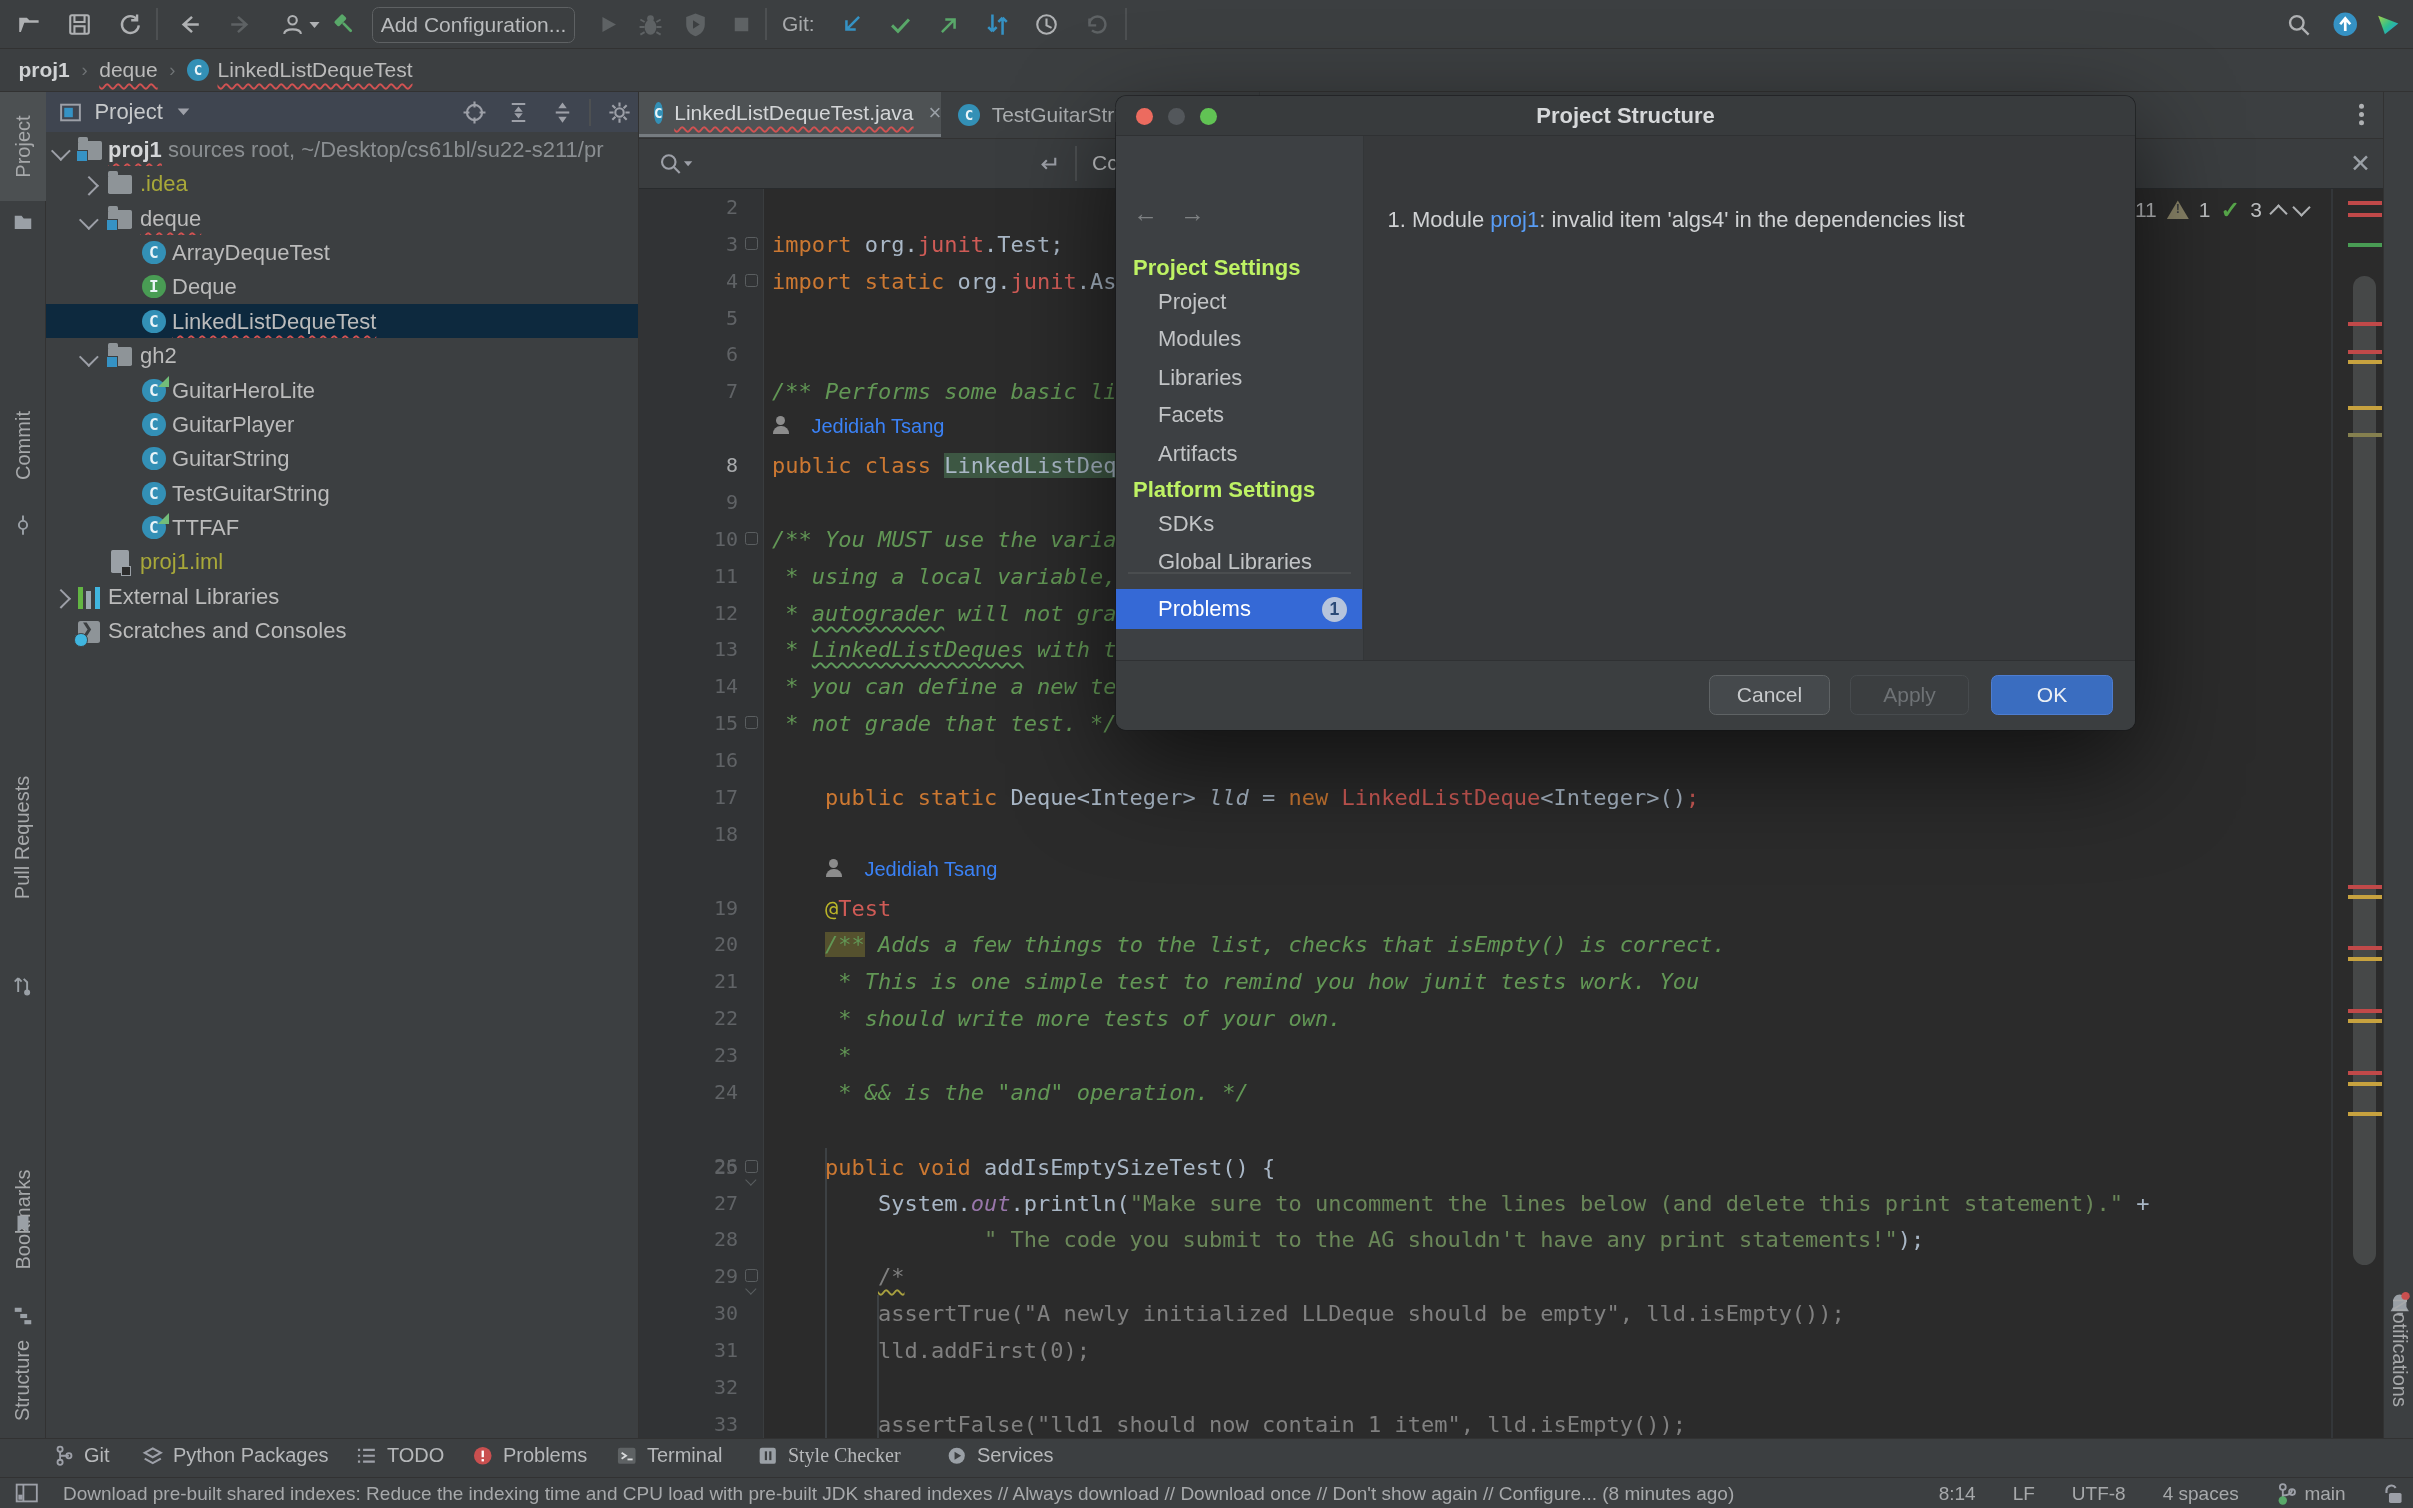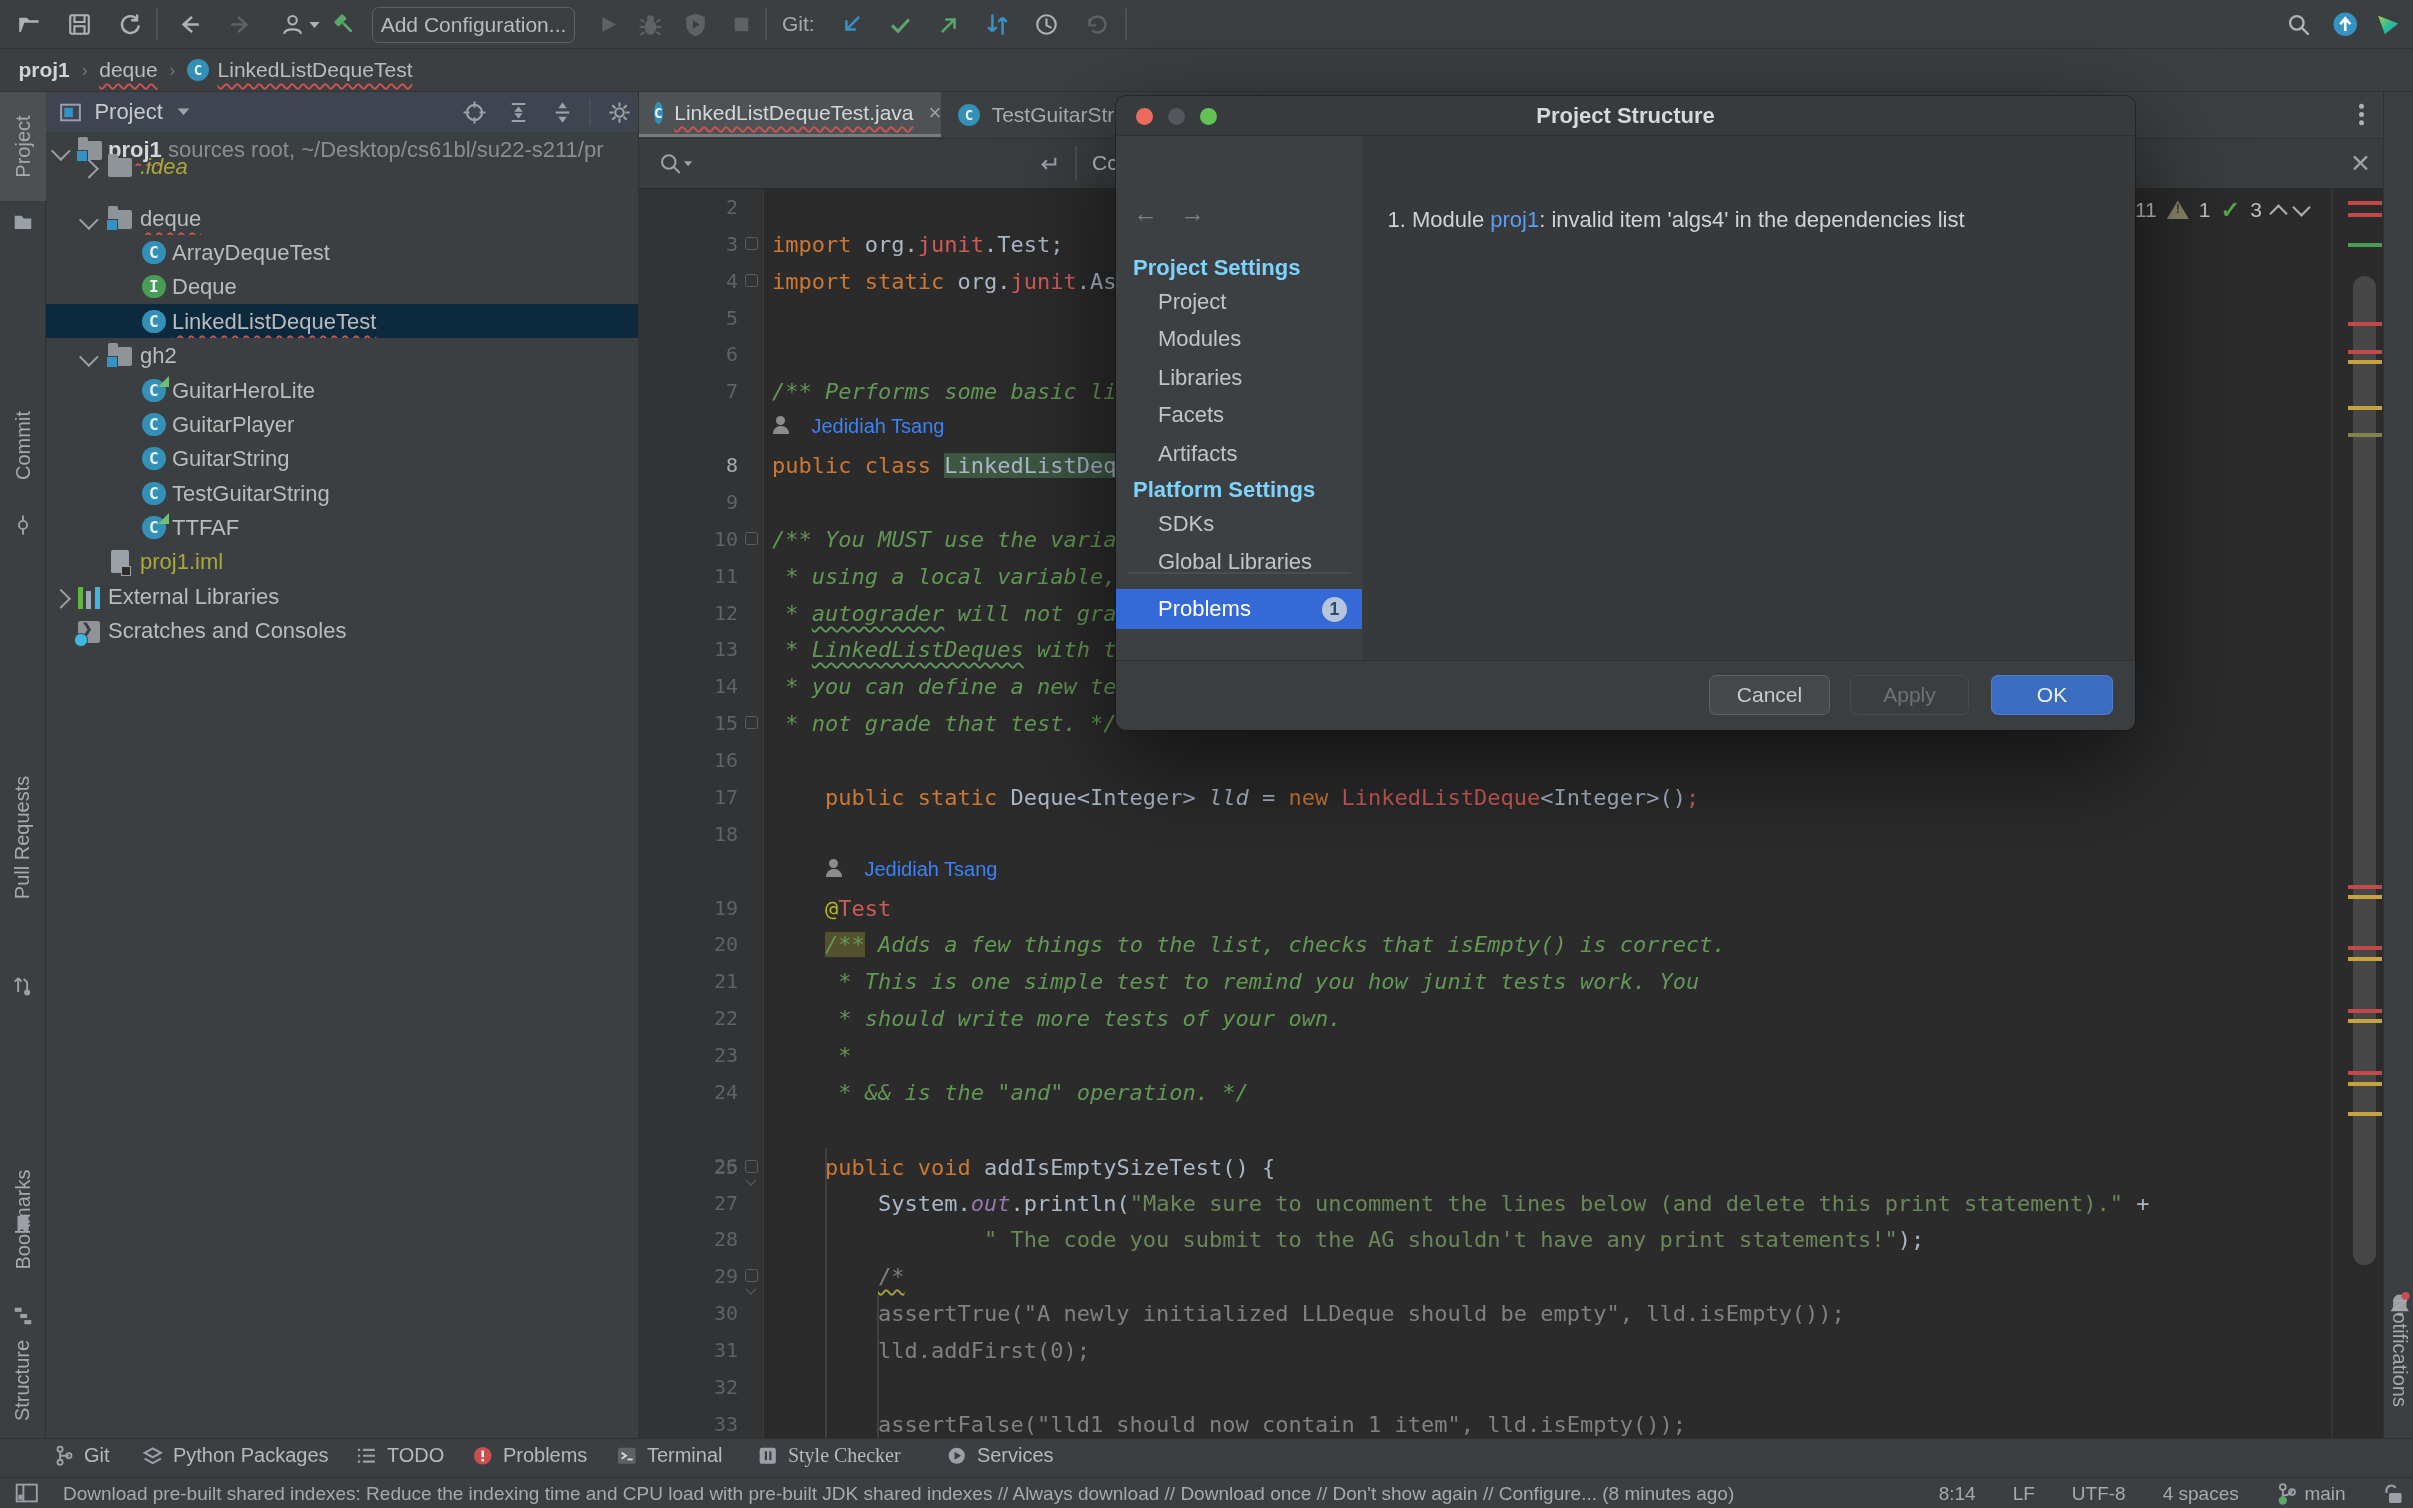--- a/index.html
+++ b/index.html
@@ -121,21 +121,21 @@
   #bell{position:absolute;left:4.2px;top:1200px;}
 
   
   #dialog{left:1116px;top:96px;width:1019px;height:634px;background:#3B3E40;border-radius:10px;
       box-shadow:0 34px 101px rgba(0,0,0,0.6),0 0 0 0.8px #242628;z-index:50;overflow:hidden;}
   #dlg-titlebar{position:absolute;left:0;top:0;width:100%;height:40px;background:#383B3D;border-bottom:1.7px solid #2F3133;box-sizing:border-box;}
   .tl{position:absolute;top:11.7px;width:17px;height:17px;border-radius:50%;}
   #dlg-title{position:absolute;left:0;top:0;width:100%;height:40px;display:flex;align-items:center;justify-content:center;
       font-size:22px;font-weight:bold;color:#D6D8DA;}
   #dlg-sidebar{position:absolute;left:0;top:40px;width:248px;height:524px;background:#3D4043;border-right:1.7px solid #333638;box-sizing:border-box;}
-  .side-header{position:absolute;left:17px;font-size:22px;font-weight:bold;color:#7dd3fc;}
+  .side-header{position:absolute;left:17px;font-size:22px;font-weight:bold;color:#bef264;}
   .side-item{position:absolute;left:42px;font-size:22px;color:#C2C4C6;}
   #side-sep{position:absolute;left:11.7px;top:436px;width:223px;height:1.7px;background:#4A4D4F;}
   #problems-row{position:absolute;left:0;top:453px;width:246px;height:40px;background:#3569D6;display:flex;align-items:center;}
   #problems-label{margin-left:42px;font-size:22px;color:#FFFFFF;}
   #problems-badge{position:absolute;right:15px;width:25px;height:25px;border-radius:50%;background:#B6C4DC;color:#2B4A77;
       font-size:17.6px;font-weight:bold;display:flex;align-items:center;justify-content:center;}
   #dlg-nav{position:absolute;left:17px;top:63px;display:flex;gap:22px;color:#7F8284;font-size:25px;}
   #dlg-content{position:absolute;left:248px;top:40px;width:771px;height:524px;background:#37393B;}
   #dlg-message{position:absolute;left:23.5px;top:71px;font-size:22px;color:#D0D2D4;}
   #dlg-message .link{color:#589DF6;}
@@ -395,21 +395,21 @@
     <div id="tree">
         <div class="tree-row" style="top: 0px; text-decoration: underline;">
           <span class="chev down" style="left: 7.5px;"></span>
           <span class="node-icon" style="left: 32px;">
             <span class="folder" style="display: block;">
               <span class="src-badge"></span>
             </span>
           </span>
           <span class="tree-label bold" style="left: 62px;"><span class="wavy-red">proj1</span><span class="tree-suffix">  sources root, ~/Desktop/cs61bl/su22-s211/pr</span></span>
         </div>
-        <div class="tree-row" style="top: 17px; font-style: italic;">
+        <div class="tree-row" style="top: 34px;">
           <span class="chev right" style="left: 36px;"></span>
           <span class="node-icon" style="left: 62px;">
             <span class="folder" style="display: block;"></span>
           </span>
           <span class="tree-label olive" style="left: 94px;"><span>.idea</span></span>
         </div>
         <div class="tree-row" style="top: 69px;">
           <span class="chev down" style="left: 36px;"></span>
           <span class="node-icon" style="left: 62px;">
             <span class="folder" style="display: block;">

